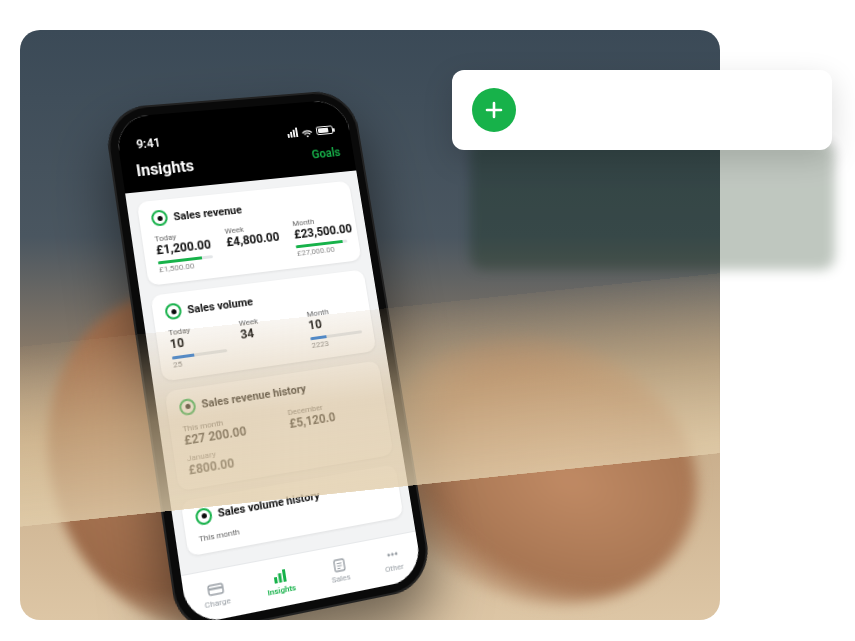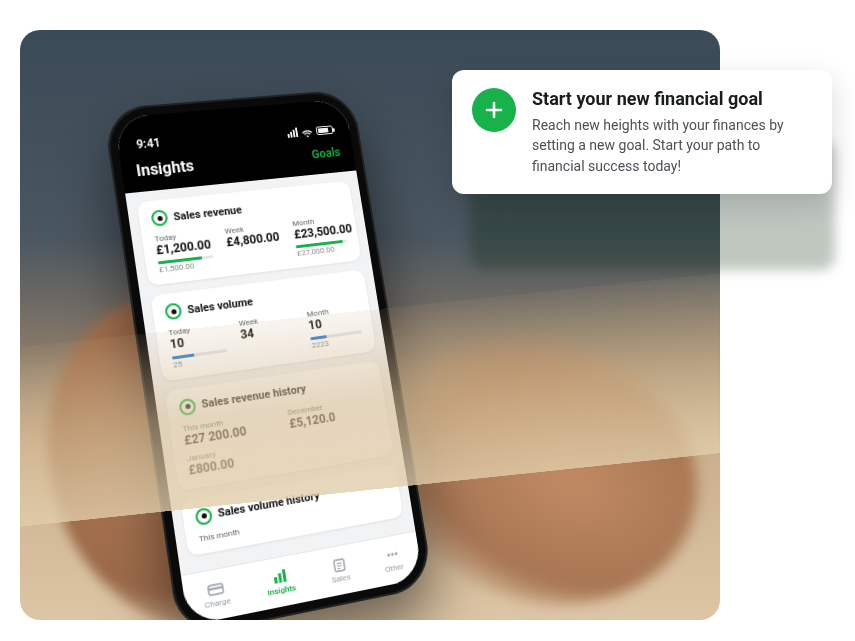--- a/index.html
+++ b/index.html
@@ -317,17 +317,13 @@
   </div>
 </div>
 
 <div class="callout-shadow"></div>
 <div class="callout">
   <div class="plus-badge">
     <svg viewBox="0 0 20 20">
         <path d="M10 3v14M3 10h14" stroke="#fff" stroke-width="2.6" stroke-linecap="round"></path>
       </svg>
   </div>
-  <div>
-    <h2>Start your new financial goal</h2>
-    <p>Reach new heights with your finances by setting a new goal. Start your path to financial success today!</p>
-  </div>
 </div>
 
 </body></html>

